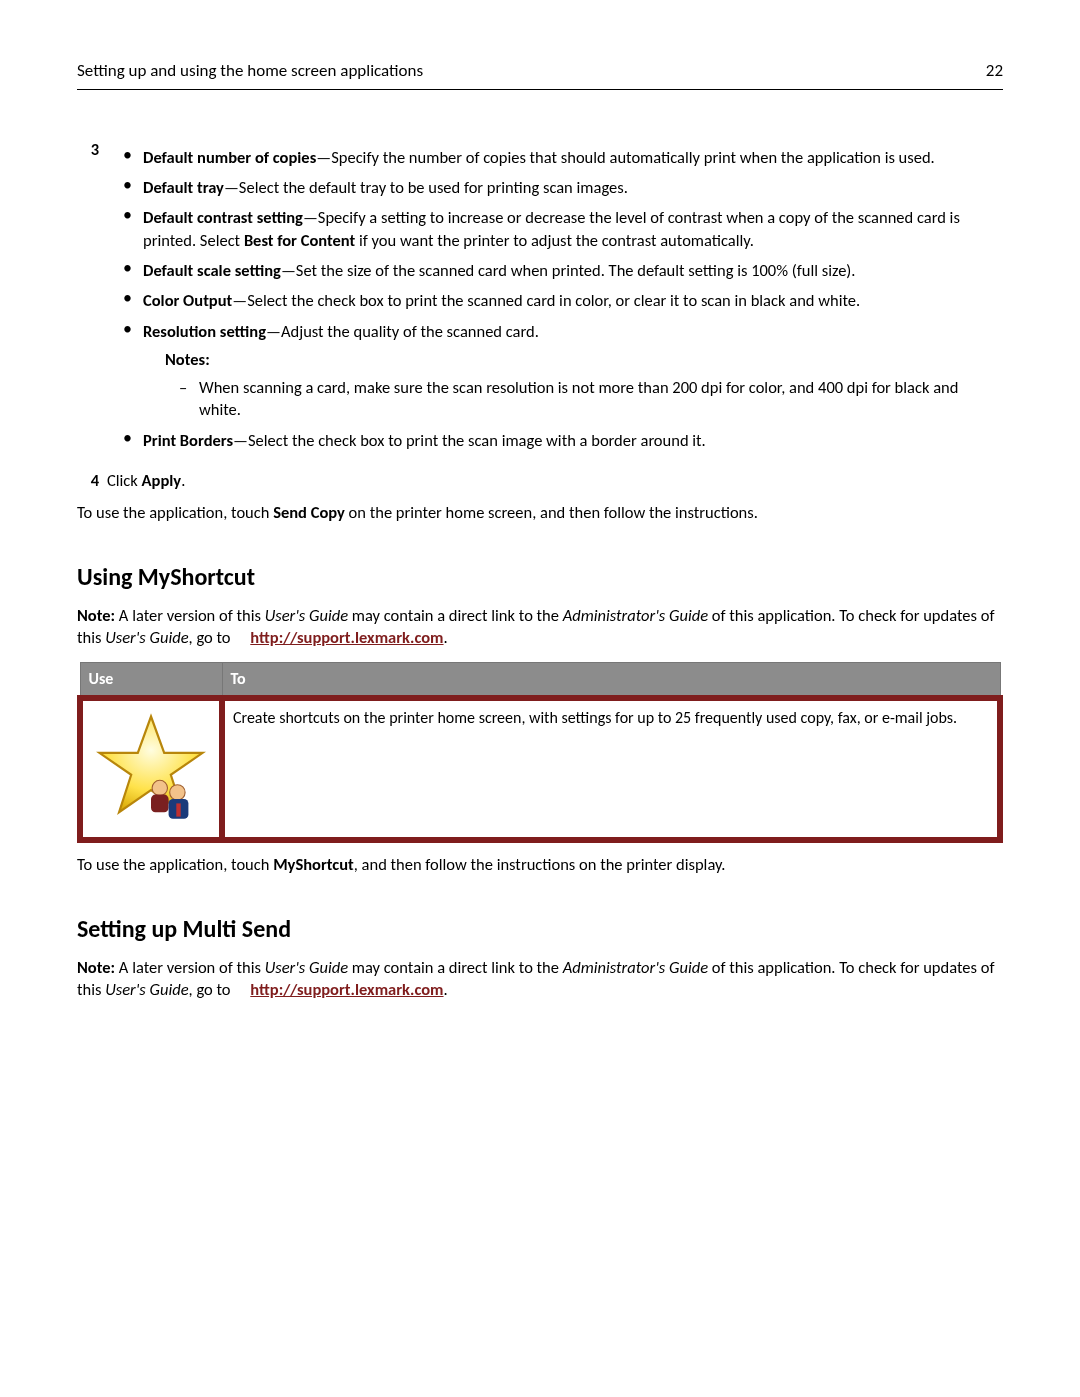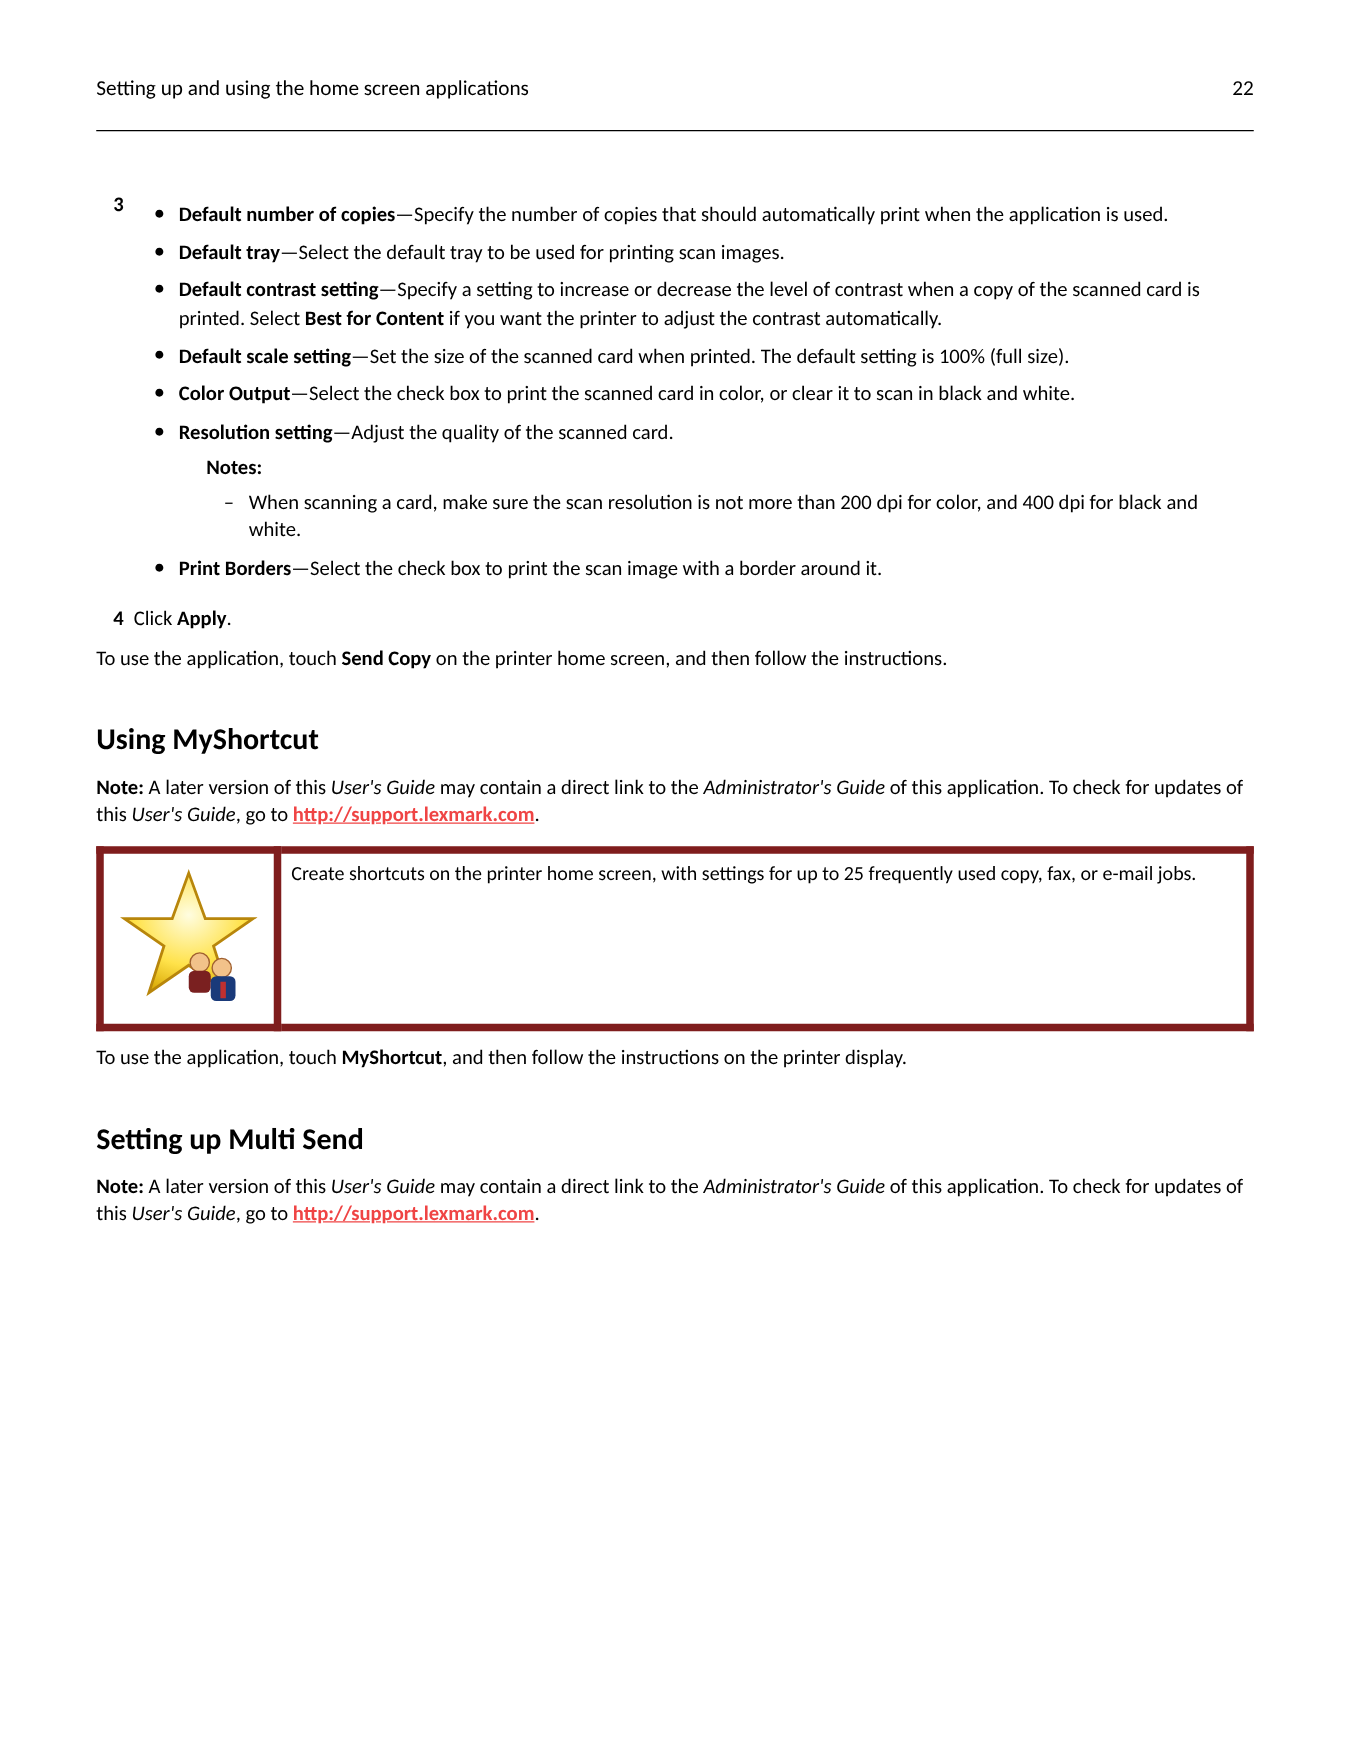--- a/index.html
+++ b/index.html
@@ -9,21 +9,21 @@
     margin: 0;
     padding: 60px 77px 60px 77px;
     line-height: 1.35;
     background: #fff;
   }
   .header-row {
     display: flex;
     justify-content: space-between;
     align-items: baseline;
     border-bottom: 1px solid #000;
-    padding-bottom: 21px;
+    padding-bottom: 6px;
     margin-bottom: 48px;
     font-size: 17px;
   }
   .ol-step { display: flex; margin: 0 0 10px 0; }
   .ol-num  { width: 22px; text-align: right; font-weight: 700; flex-shrink: 0; padding-right: 8px; }
   .ol-body { flex: 1; }
   ul.bullets { list-style: none; padding: 0; margin: 8px 0 0 14px; }
   ul.bullets > li { position: relative; padding-left: 22px; margin-bottom: 8px; }
   ul.bullets > li::before {
     content: "•"; position: absolute; left: 2px; top: 0;
@@ -31,21 +31,21 @@
   }
   .notes-label { font-weight: 700; margin: 6px 0 6px 22px; }
   ul.dashes { list-style: none; padding: 0; margin: 0 0 6px 36px; }
   ul.dashes > li { position: relative; padding-left: 20px; margin-bottom: 8px; }
   ul.dashes > li::before {
     content: "–"; position: absolute; left: 0; top: 0;
   }
   h2 { font-size: 24px; font-weight: 700; margin: 38px 0 10px 0; }
   .note-line .bold { font-weight: 700; }
   .note-line .ital { font-style: italic; }
-  a.link { color: #ef4444; text-decoration: underline; font-weight: 700; }
+  a.link { color: #7f1d1d; text-decoration: underline; font-weight: 700; margin-left: 16px; }
   table.grid {
     border-collapse: collapse; width: 100%; margin: 14px 0 10px 0;
     font-size: 16px;
   }
   table.grid th {
     background: #8c8c8c; color: #fff; text-align: left;
     font-weight: 700; padding: 5px 8px; border: 1px solid #777;
   }
   table.grid td {
     border: 6px solid #7f1d1d; padding: 6px 8px; vertical-align: top;
@@ -109,20 +109,24 @@
 </div>
 
 <h2>Using MyShortcut</h2>
 
 <div class="para note-line">
   <span class="bold">Note:</span><span> A later version of this </span><span class="ital">User's Guide</span><span> may contain a direct link to the </span><span class="ital">Administrator's Guide</span><span> of this application. To check for updates of this </span><span class="ital">User's Guide</span><span>, go to </span><a href="#" class="link">http://support.lexmark.com</a><span>.</span>
 </div>
 
 <table class="grid">
   <tbody>
+      <tr>
+    <th>Use</th>
+    <th>To</th>
+  </tr>
   <tr>
     <td class="icon-cell">
       <span class="star-icon">
         <svg viewBox="0 0 100 100">
           <defs>
             <radialGradient id="g" cx="50%" cy="35%" r="70%">
               <stop offset="0%" stop-color="#fffde0"></stop>
               <stop offset="60%" stop-color="#ffe24a"></stop>
               <stop offset="100%" stop-color="#d6a400"></stop>
             </radialGradient>

